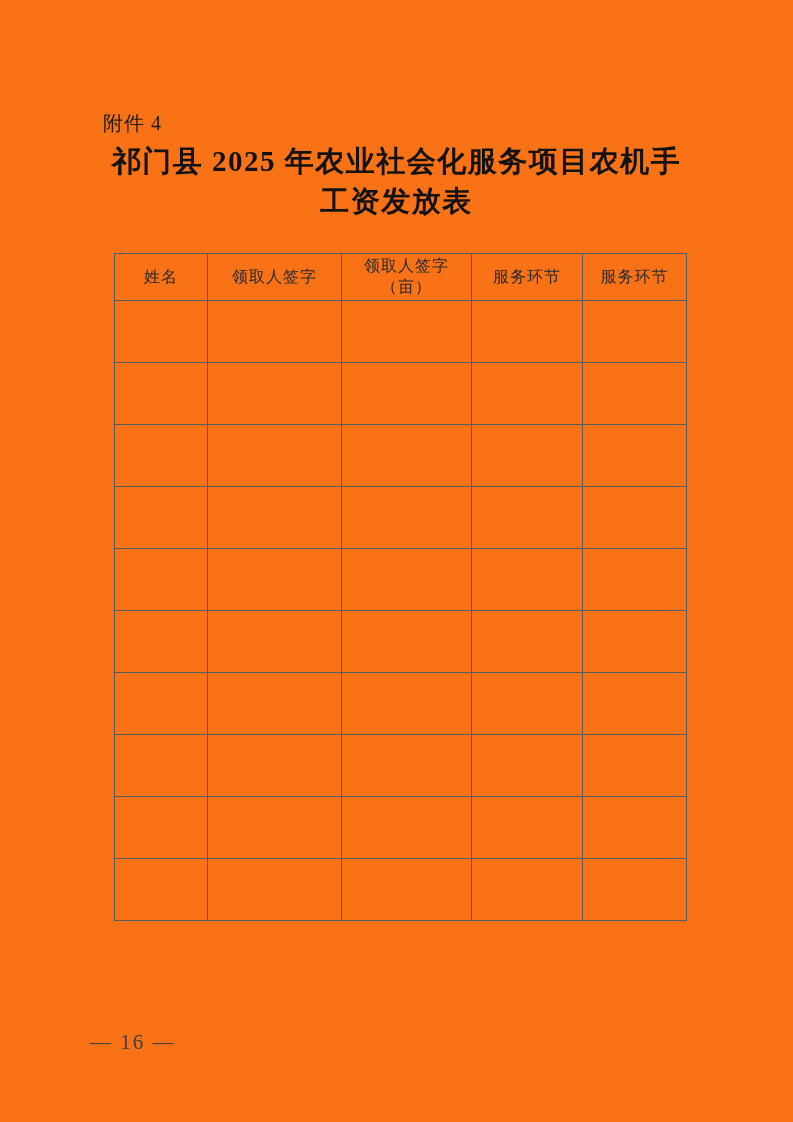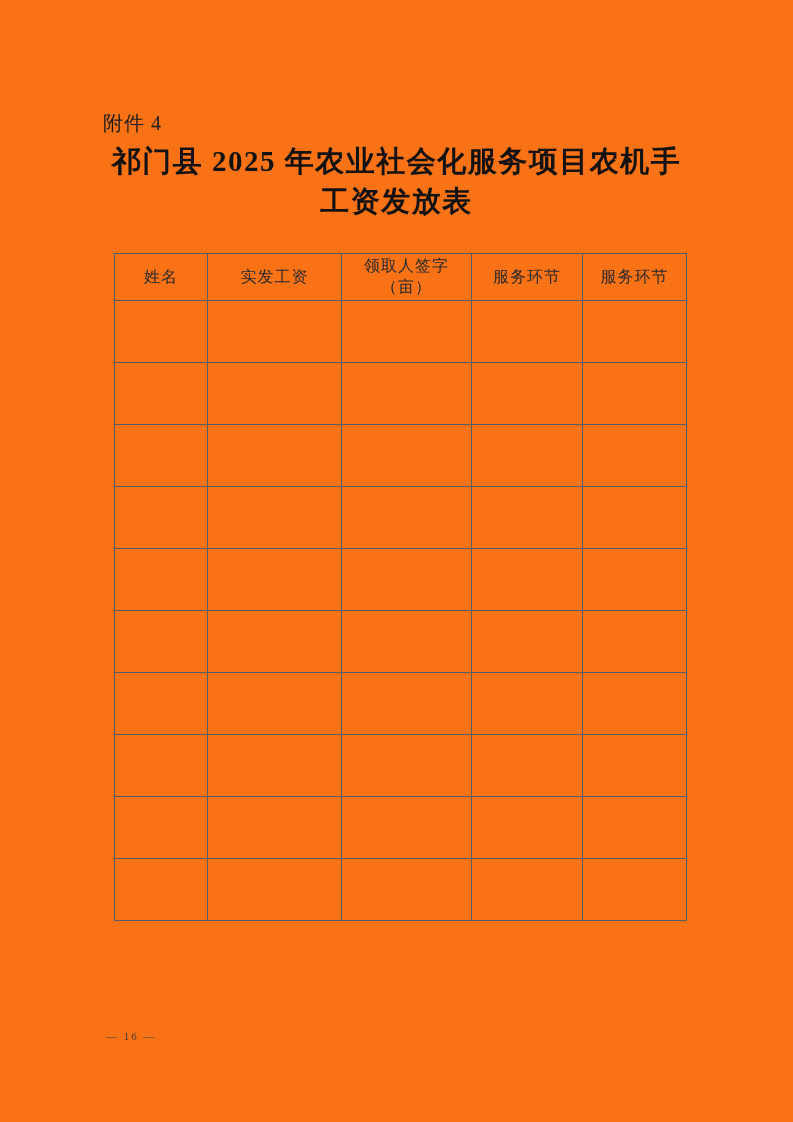--- a/index.html
+++ b/index.html
@@ -57,23 +57,23 @@
     letter-spacing: 1px;
     color: #26292d;
     text-align: center;
     vertical-align: middle;
   }
   table.wage-table td {
     height: 61px;
   }
   .page-number {
     position: absolute;
-    left: 106px;
+    left: 90px;
     top: 1030px;
-    font-size: 11px;
+    font-size: 21px;
     letter-spacing: 2px;
     color: #3c3e42;
   }
 </style>
 </head>
 <body>
 
 <div class="page">
 
   <div class="attachment-label">附件 4</div>
@@ -87,21 +87,21 @@
     <colgroup>
         <col style="width: 93px;">
         <col style="width: 134px;">
         <col style="width: 130px;">
         <col style="width: 111px;">
         <col style="width: 104px;">
       </colgroup>
     <thead>
       <tr>
           <th>姓名</th>
-          <th>实发工资</th>
+          <th>领取人签字</th>
           <th>领取人签字（亩）</th>
           <th>服务环节</th>
           <th>服务环节</th>
         </tr>
     </thead>
     <tbody>
         <tr>
           <td>&nbsp;</td>
           <td>&nbsp;</td>
           <td>&nbsp;</td>

